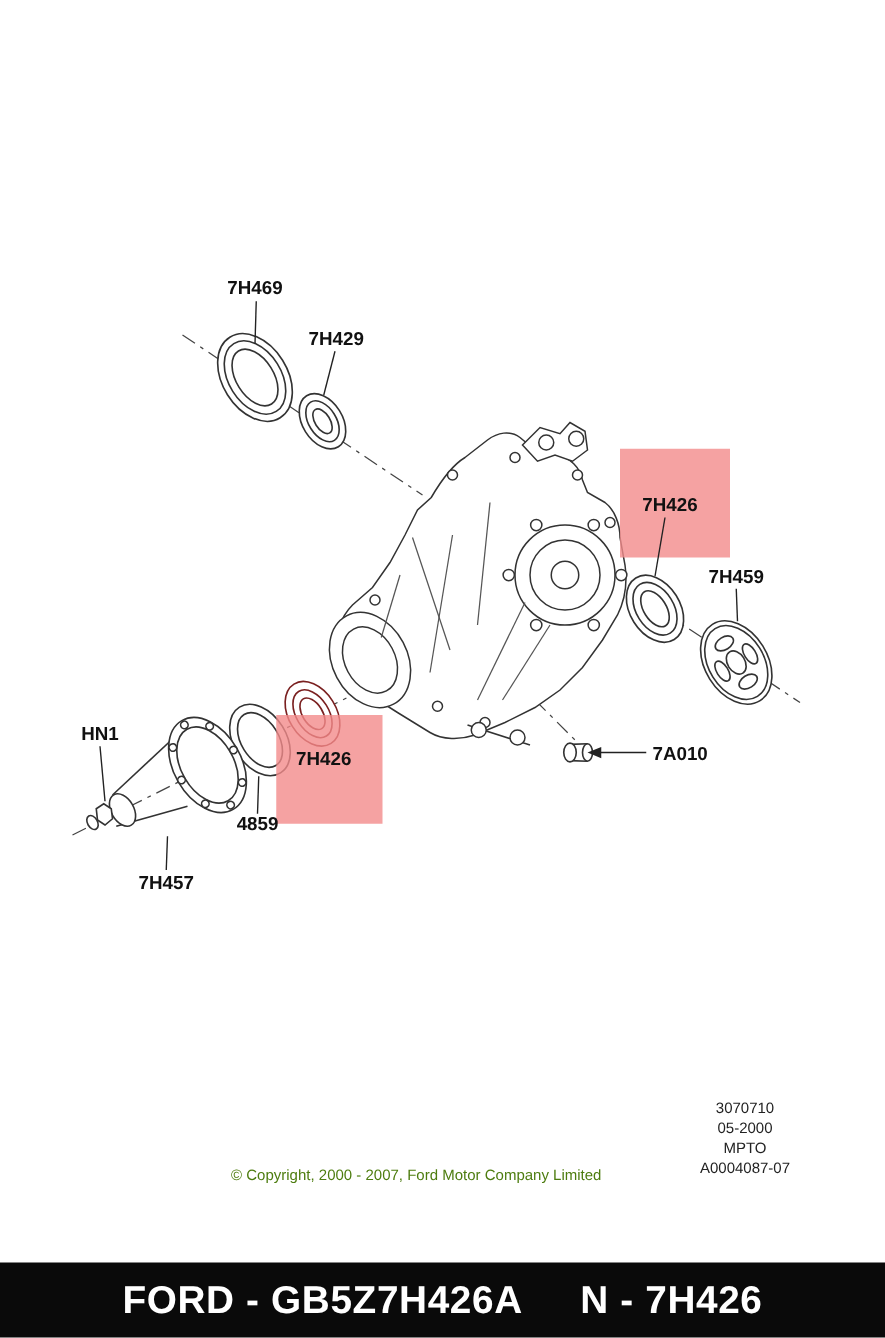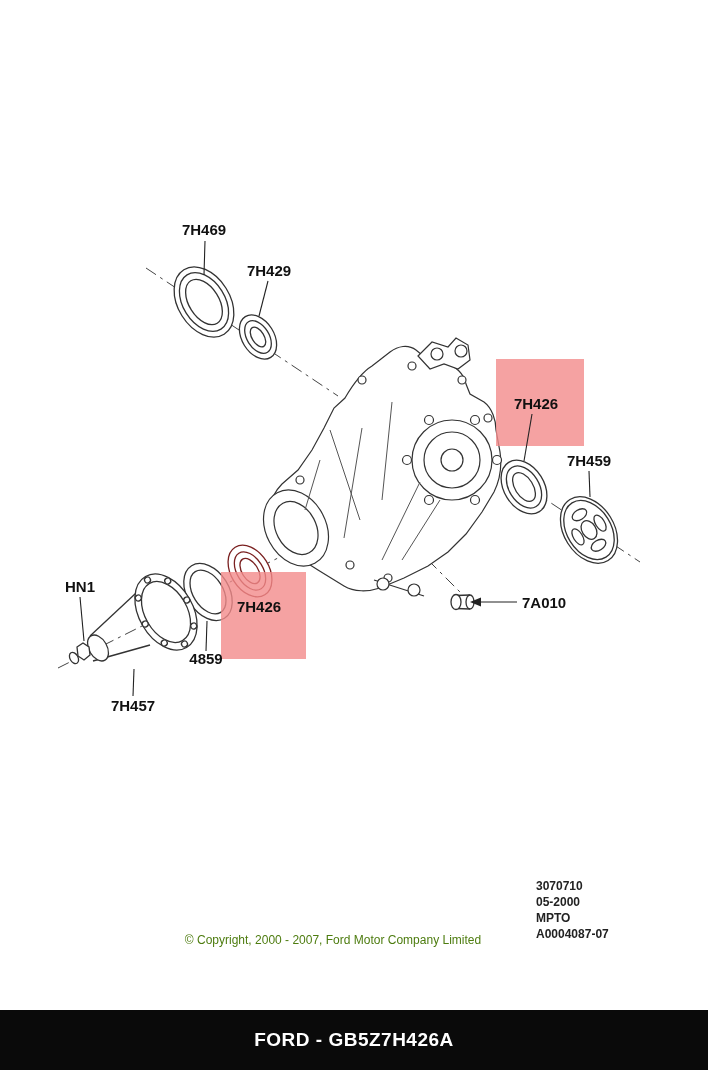--- a/index.html
+++ b/index.html
@@ -5,31 +5,31 @@
   html,body{margin:0;padding:0;background:#fff;}
   body{
     width:708px;height:1070px;position:relative;overflow:hidden;
     font-family:"Liberation Sans", sans-serif;color:#111;
   }
   .stage{position:absolute;top:0;left:0;}
   svg text{font-family:"Liberation Sans", sans-serif;}
   .part-label{font-size:15px;font-weight:bold;fill:#111;}
   .info-block{
     position:absolute;top:878px;left:536px;width:120px;
-    font-size:12px;line-height:16px;color:#222;font-weight:bold;
+    text-align:center;font-size:12px;line-height:16px;color:#222;
   }
   .copyright{
     position:absolute;top:933px;left:0;width:666px;
     text-align:center;font-size:12px;color:#4d7c0f;
   }
   .footer{
     position:absolute;left:0;top:1010px;width:708px;height:60px;
     background:#0a0a0a;color:#fff;
     display:flex;align-items:center;justify-content:center;gap:46px;
-    font-size:19px;font-weight:bold;letter-spacing:.5px;
+    font-size:31px;font-weight:bold;letter-spacing:.5px;
   }
 </style>
 </head>
 <body>
 
 <svg class="stage" width="708" height="1010" viewBox="0 0 708 1010">
 
   <g stroke="#444" stroke-width="1" fill="none" stroke-dasharray="12 5 3 5">
     <line x1="146" y1="268" x2="338" y2="396"></line>
     <line x1="58" y1="668" x2="318" y2="538"></line>
@@ -182,13 +182,14 @@
   <div>3070710</div>
   <div>05-2000</div>
   <div>MPTO</div>
   <div>A0004087-07</div>
 </div>
 
 <div class="copyright">© Copyright, 2000 - 2007, Ford Motor Company Limited</div>
 
 <div class="footer">
   <span>FORD - GB5Z7H426A</span>
+  <span>N - 7H426</span>
 </div>
 
 </body></html>

